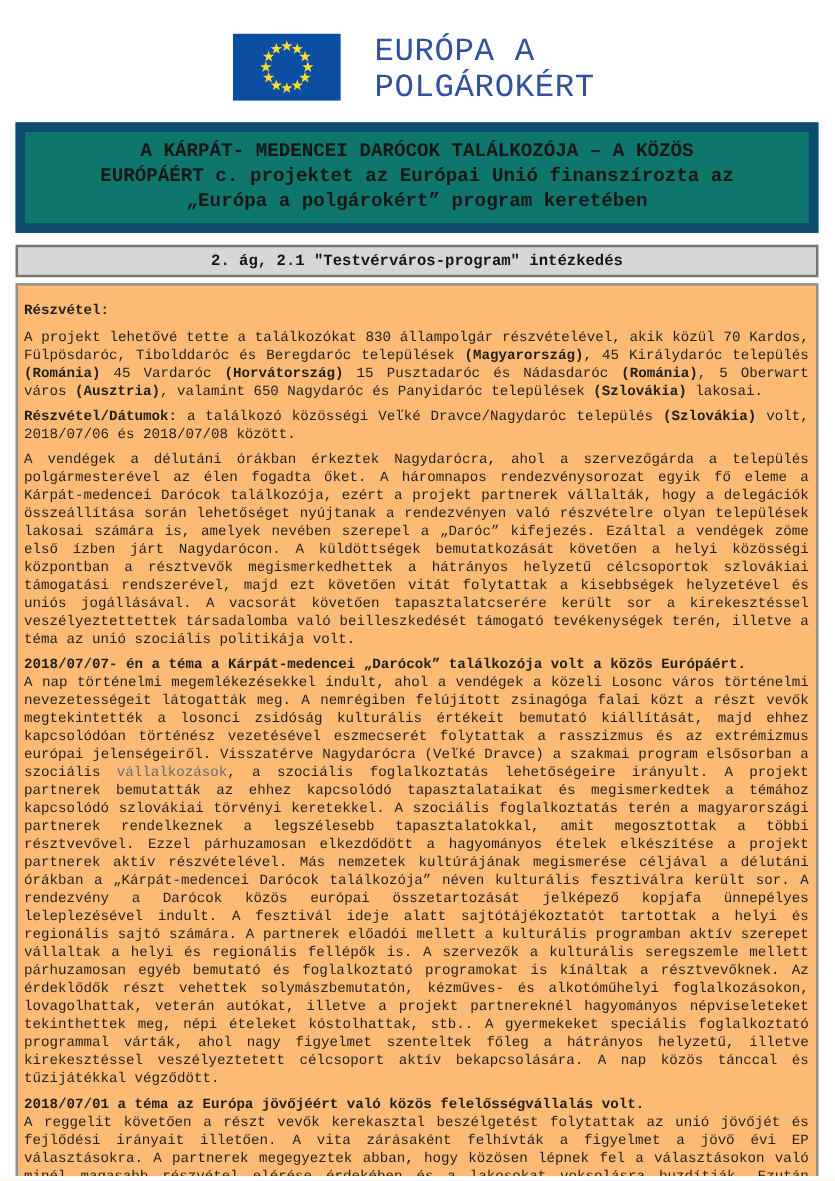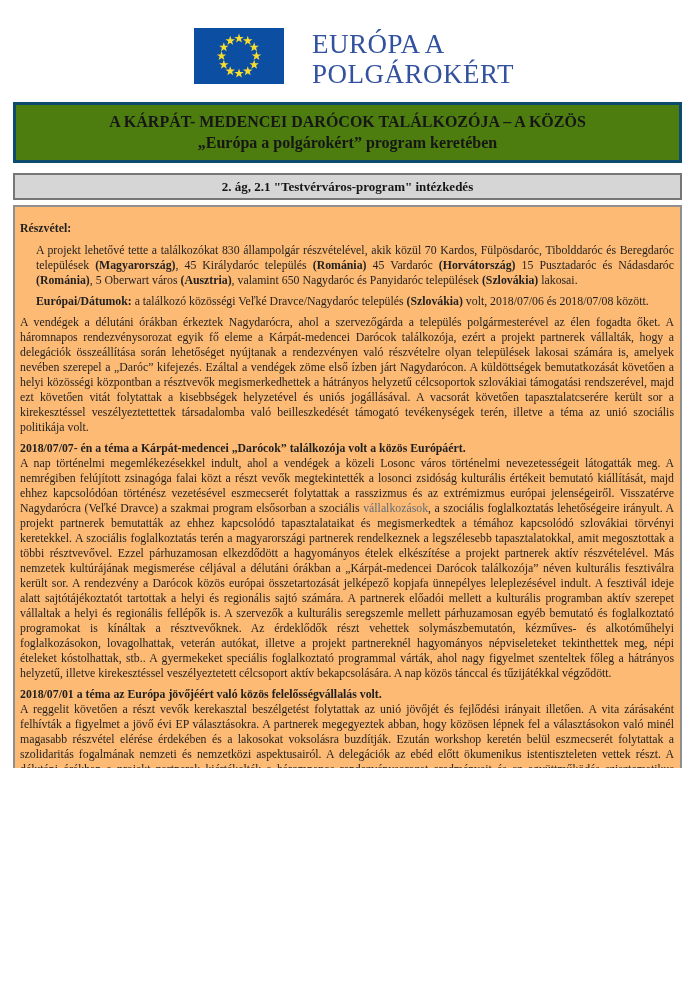--- a/index.html
+++ b/index.html
@@ -1,43 +1,43 @@
 <!DOCTYPE html>
 <html><head>
 <meta charset="utf-8">
 <style>
   html,body { margin:0; padding:0; background:#ffffff; }
   .doc {
-    width:696px; height:768px; background:#ffffff; overflow:hidden;
-    font-family:Liberation Serif, serif; color:#1f1f1f; box-sizing:border-box;
+    width:696px; height:980px; background:#ffffff; overflow:hidden;
+    font-family:Liberation Mono, monospace; color:#1f1f1f; box-sizing:border-box;
   }
   
   .logo-row { display:flex; align-items:flex-start; margin:28px 0 0 194px; }
   .eu-flag { width:90px; height:56px; display:block; }
   .logo-title {
     margin-left:28px; color:#32519e; font-size:27px; line-height:30px;
     letter-spacing:0.5px; font-weight:400; white-space:nowrap; margin-top:1px;
   }
   
   .banner {
-    margin:13px 14px 0 13px; background:#4d7c0f; border:3px solid #0c4a6e;
+    margin:13px 14px 0 13px; background:#0f766e; border:8px solid #0c4a6e;
     text-align:center; padding:6px 8px 7px 8px;
   }
   .banner .line { font-weight:bold; font-size:16px; line-height:21px; color:#161616; }
   .measure-bar {
     margin:10px 14px 0 13px; background:#d6d6d6; border:2px solid #767676;
     text-align:center; padding:4px 8px;
     font-weight:bold; font-size:13px; line-height:15px; color:#161616;
   }
   
   .content-box {
     margin:5px 14px 0 13px; background:#fdba74; border:2px solid #8f8f8f;
     padding:12px 6px 8px 5px; font-size:11.8px; line-height:15px; color:#1f1f1f;
   }
-  .para  { text-align:justify; margin:0 0 6px 16px; }
+  .para  { text-align:justify; margin:0 0 6px 0; }
   .label-line { font-weight:bold; margin:2px 0 7px 0; }
   .day-heading { font-weight:bold; margin:0; }
   .day-body { text-align:justify; margin:0 0 6px 0; }
   .bold { font-weight:bold; }
 </style>
 </head>
 <body>
 
 <div class="doc">
 
@@ -84,32 +84,33 @@
       </g>
     </svg>
     <div class="logo-title">
       <div>EURÓPA A</div>
       <div>POLGÁROKÉRT</div>
     </div>
   </div>
 
   <div class="banner">
     <div class="line">A KÁRPÁT- MEDENCEI DARÓCOK TALÁLKOZÓJA – A KÖZÖS</div>
+    <div class="line">EURÓPÁÉRT c. projektet az Európai Unió finanszírozta az</div>
     <div class="line">„Európa a polgárokért” program keretében</div>
   </div>
 
   <div class="measure-bar">2. ág, 2.1 "Testvérváros-program" intézkedés</div>
 
   <div class="content-box">
 
     <div class="label-line">Részvétel:</div>
 
     <p class="para"><span>A projekt lehetővé tette a találkozókat 830 állampolgár részvételével, akik közül 70 Kardos, Fülpösdaróc, Tibolddaróc és Beregdaróc települések </span><span class="bold">(Magyarország)</span><span>, 45 Királydaróc település </span><span class="bold">(Románia)</span><span> 45 Vardaróc </span><span class="bold">(Horvátország)</span><span> 15 Pusztadaróc és Nádasdaróc </span><span class="bold">(Románia)</span><span>, 5 Oberwart város </span><span class="bold">(Ausztria)</span><span>, valamint 650 Nagydaróc és Panyidaróc települések </span><span class="bold">(Szlovákia)</span><span> lakosai.</span></p>
 
-    <p class="para"><span class="bold">Európai/Dátumok:</span><span> a találkozó közösségi Veľké Dravce/Nagydaróc település </span><span class="bold">(Szlovákia)</span><span> volt, 2018/07/06 és 2018/07/08 között.</span></p>
+    <p class="para"><span class="bold">Részvétel/Dátumok:</span><span> a találkozó közösségi Veľké Dravce/Nagydaróc település </span><span class="bold">(Szlovákia)</span><span> volt, 2018/07/06 és 2018/07/08 között.</span></p>
 
 
     <div>
       <div class="day-body">A vendégek a délutáni órákban érkeztek Nagydarócra, ahol a szervezőgárda a település polgármesterével az élen fogadta őket. A háromnapos rendezvénysorozat egyik fő eleme a Kárpát-medencei Darócok találkozója, ezért a projekt partnerek vállalták, hogy a delegációk összeállítása során lehetőséget nyújtanak a rendezvényen való részvételre olyan települések lakosai számára is, amelyek nevében szerepel a „Daróc” kifejezés. Ezáltal a vendégek zöme első ízben járt Nagydarócon. A küldöttségek bemutatkozását követően a helyi közösségi központban a résztvevők megismerkedhettek a hátrányos helyzetű célcsoportok szlovákiai támogatási rendszerével, majd ezt követően vitát folytattak a kisebbségek helyzetével és uniós jogállásával. A vacsorát követően tapasztalatcserére került sor a kirekesztéssel veszélyeztettettek társadalomba való beilleszkedését támogató tevékenységek terén, illetve a téma az unió szociális politikája volt.</div>
     </div>
 
     <div>
       <div class="day-heading">2018/07/07- én a téma a Kárpát-medencei „Darócok” találkozója volt a közös Európáért.</div>
       <div class="day-body"><span>A nap történelmi megemlékezésekkel indult, ahol a vendégek a közeli Losonc város történelmi nevezetességeit látogatták meg. A nemrégiben felújított zsinagóga falai közt a részt vevők megtekintették a losonci zsidóság kulturális értékeit bemutató kiállítását, majd ehhez kapcsolódóan történész vezetésével eszmecserét folytattak a rasszizmus és az extrémizmus európai jelenségeiről. Visszatérve Nagydarócra (Veľké Dravce) a szakmai program elsősorban a szociális </span><span style="color: rgb(93, 108, 122);">vállalkozások</span><span>, a szociális foglalkoztatás lehetőségeire irányult. A projekt partnerek bemutatták az ehhez kapcsolódó tapasztalataikat és megismerkedtek a témához kapcsolódó szlovákiai törvényi keretekkel. A szociális foglalkoztatás terén a magyarországi partnerek rendelkeznek a legszélesebb tapasztalatokkal, amit megosztottak a többi résztvevővel. Ezzel párhuzamosan elkezdődött a hagyományos ételek elkészítése a projekt partnerek aktív részvételével. Más nemzetek kultúrájának megismerése céljával a délutáni órákban a „Kárpát-medencei Darócok találkozója” néven kulturális fesztiválra került sor. A rendezvény a Darócok közös európai összetartozását jelképező kopjafa ünnepélyes leleplezésével indult. A fesztivál ideje alatt sajtótájékoztatót tartottak a helyi és regionális sajtó számára. A partnerek előadói mellett a kulturális programban aktív szerepet vállaltak a helyi és regionális fellépők is. A szervezők a kulturális seregszemle mellett párhuzamosan egyéb bemutató és foglalkoztató programokat is kínáltak a résztvevőknek. Az érdeklődők részt vehettek solymászbemutatón, kézműves- és alkotóműhelyi foglalkozásokon, lovagolhattak, veterán autókat, illetve a projekt partnereknél hagyományos népviseleteket tekinthettek meg, népi ételeket kóstolhattak, stb.. A gyermekeket speciális foglalkoztató programmal várták, ahol nagy figyelmet szenteltek főleg a hátrányos helyzetű, illetve kirekesztéssel veszélyeztetett célcsoport aktív bekapcsolására. A nap közös tánccal és tűzijátékkal végződött.</span></div>
     </div>

